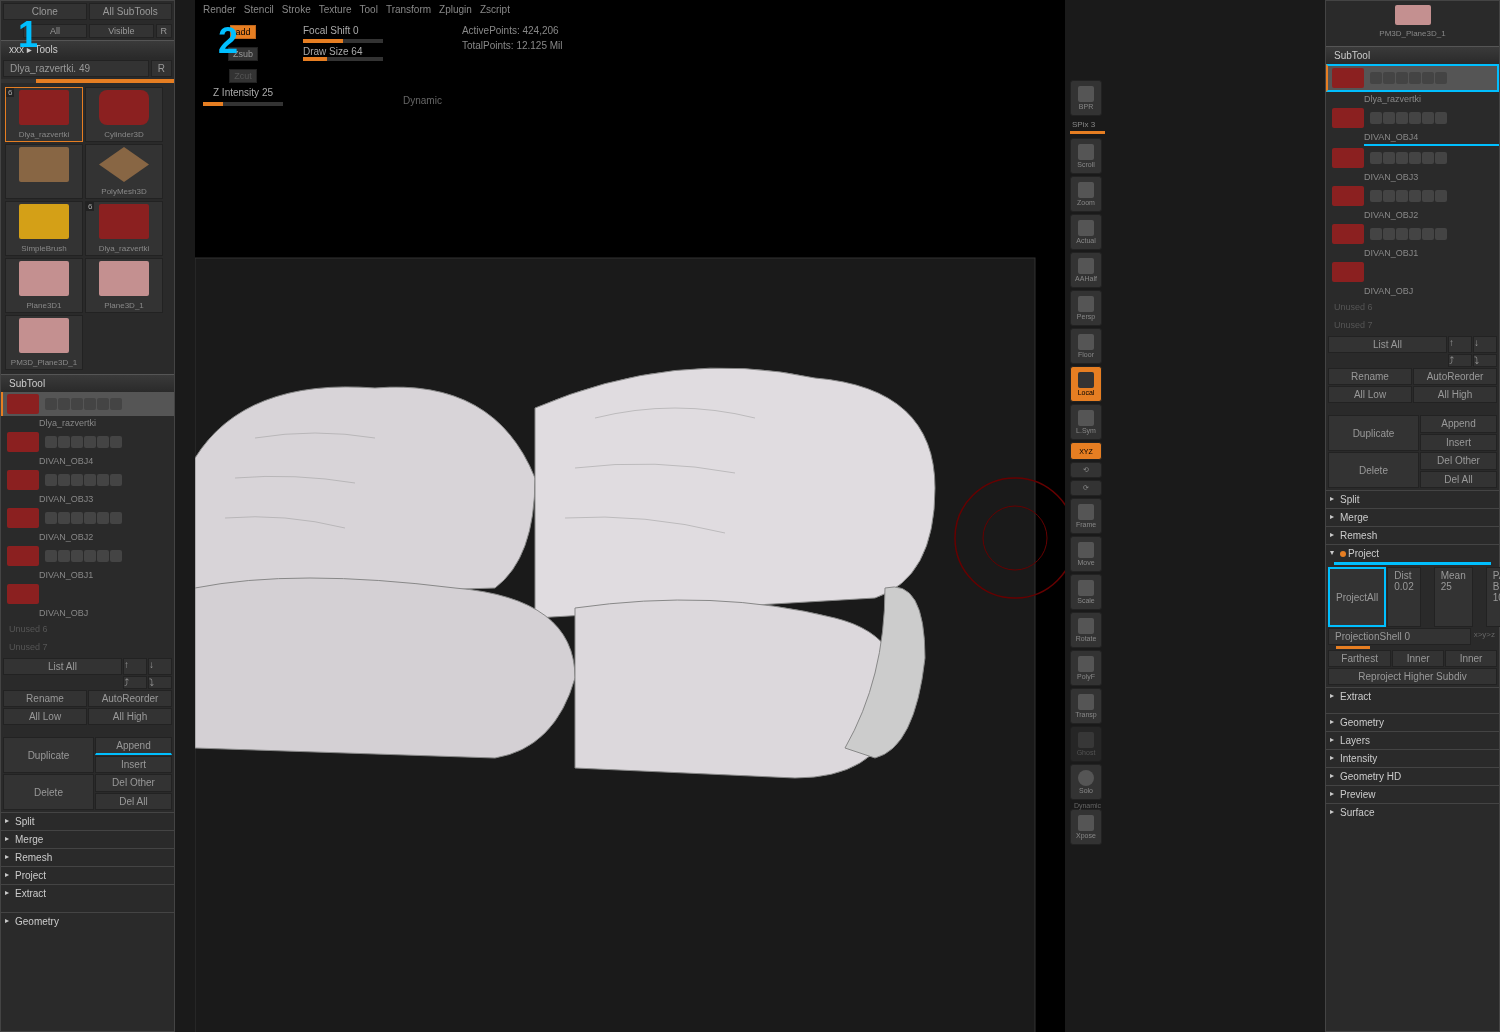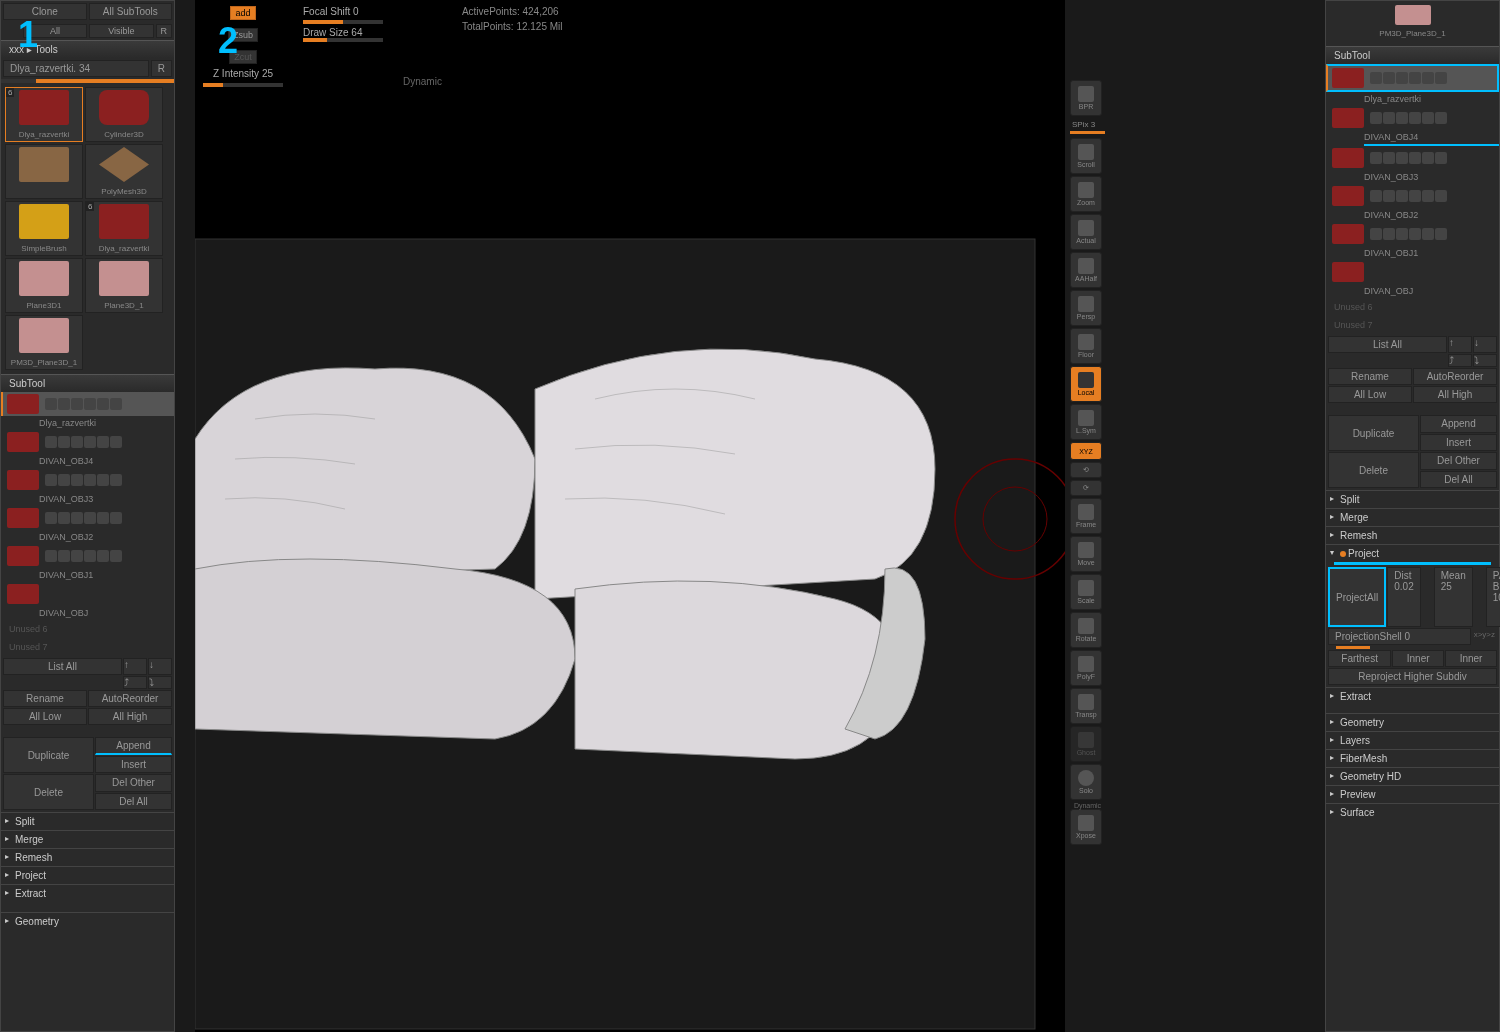--- a/index.html
+++ b/index.html
@@ -70,21 +70,21 @@
     <div class="btn">All SubTools</div>
   </div>
   <div class="tool-row">
     <div style="width:18px"></div>
     <div class="btn btn-sm">All</div>
     <div class="btn btn-sm">Visible</div>
     <div class="btn btn-sm" style="flex:0 0 16px">R</div>
   </div>
   <div class="section-header">xxx ▸ Tools</div>
   <div class="tool-row">
-    <div class="btn" style="text-align:left">Dlya_razvertki. 34</div>
+    <div class="btn" style="text-align:left">Dlya_razvertki. 49</div>
     <div class="btn" style="flex:0 0 16px">R</div>
   </div>
   <div style="height:4px;background:#333;position:relative">
       <div style="width:80%;height:100%;background:#e67e22;margin-left:20%"></div>
     </div>
 
   <div class="tool-grid">
     <div class="tool-item selected">
         <span class="badge">6</span>
         <div class="tool-thumb"></div>
@@ -238,20 +238,30 @@
   <div class="collapsible">Remesh</div>
   <div class="collapsible">Project</div>
   <div class="collapsible">Extract</div>
   <div class="collapsible" style="margin-top:10px">Geometry</div>
 </div>
 
 <div class="marker" style="left:18px;top:14px">1</div>
 <div class="marker" style="left:218px;top:20px">2</div>
 
 <div class="viewport">
+  <div class="top-menu">
+    <span>Render</span>
+    <span>Stencil</span>
+    <span>Stroke</span>
+    <span>Texture</span>
+    <span>Tool</span>
+    <span>Transform</span>
+    <span>Zplugin</span>
+    <span>Zscript</span>
+  </div>
   <div class="brush-controls" style="display:flex;gap:20px;align-items:flex-start">
     <div>
       <div class="brush-row">
         <div class="btn btn-orange btn-sm">add</div>
         <div class="btn btn-sm">Zsub</div>
         <div class="btn btn-sm" style="color:#555">Zcut</div>
       </div>
       <div class="brush-row">
         <span>Z Intensity 25</span>
       </div>
@@ -519,17 +529,17 @@
       <div class="btn" style="flex:1.3">Farthest</div>
       <div class="btn">Inner</div>
       <div class="btn">Inner</div>
     </div>
     <div class="btn">Reproject Higher Subdiv</div>
   </div>
 
   <div class="collapsible">Extract</div>
   <div class="collapsible" style="margin-top:8px">Geometry</div>
   <div class="collapsible">Layers</div>
-  <div class="collapsible">FiberMesh</div>
+  <div class="collapsible">Intensity</div>
   <div class="collapsible">Geometry HD</div>
   <div class="collapsible">Preview</div>
   <div class="collapsible">Surface</div>
 </div>
 
 </body></html>

